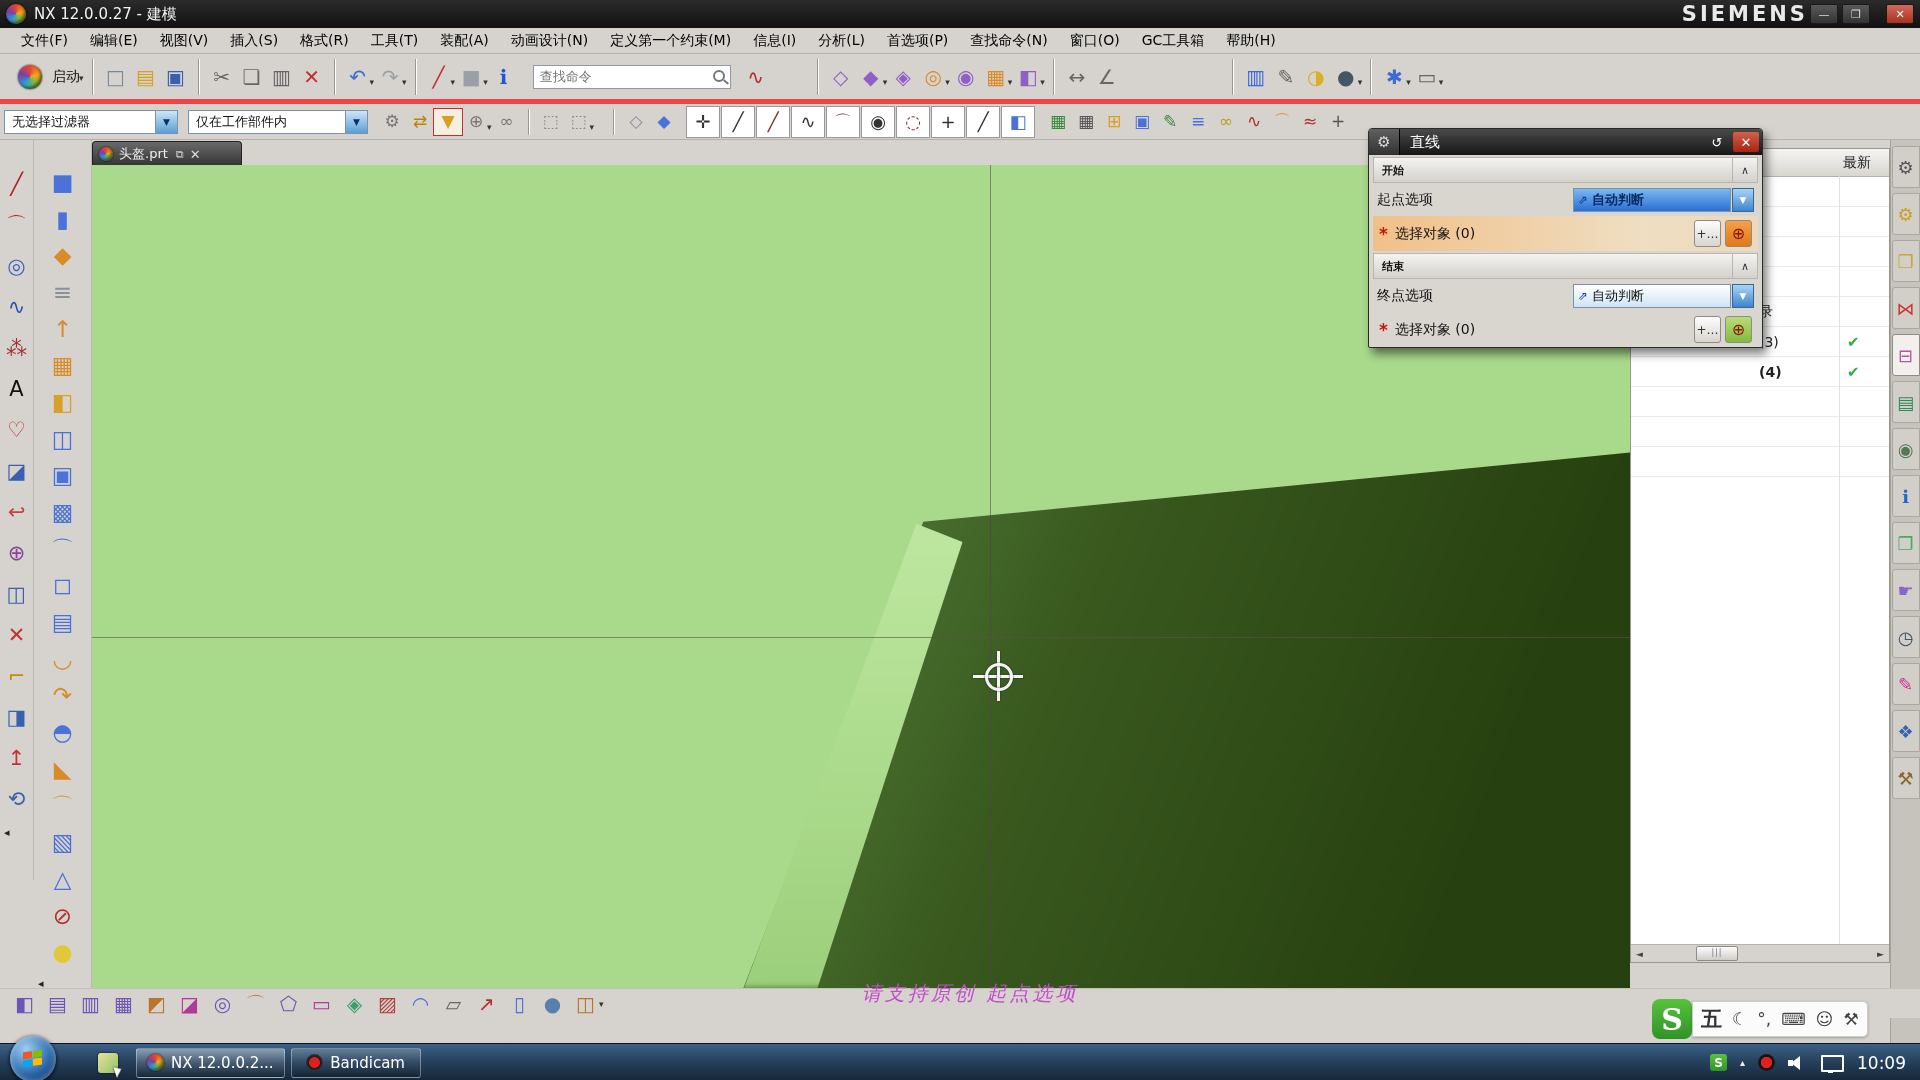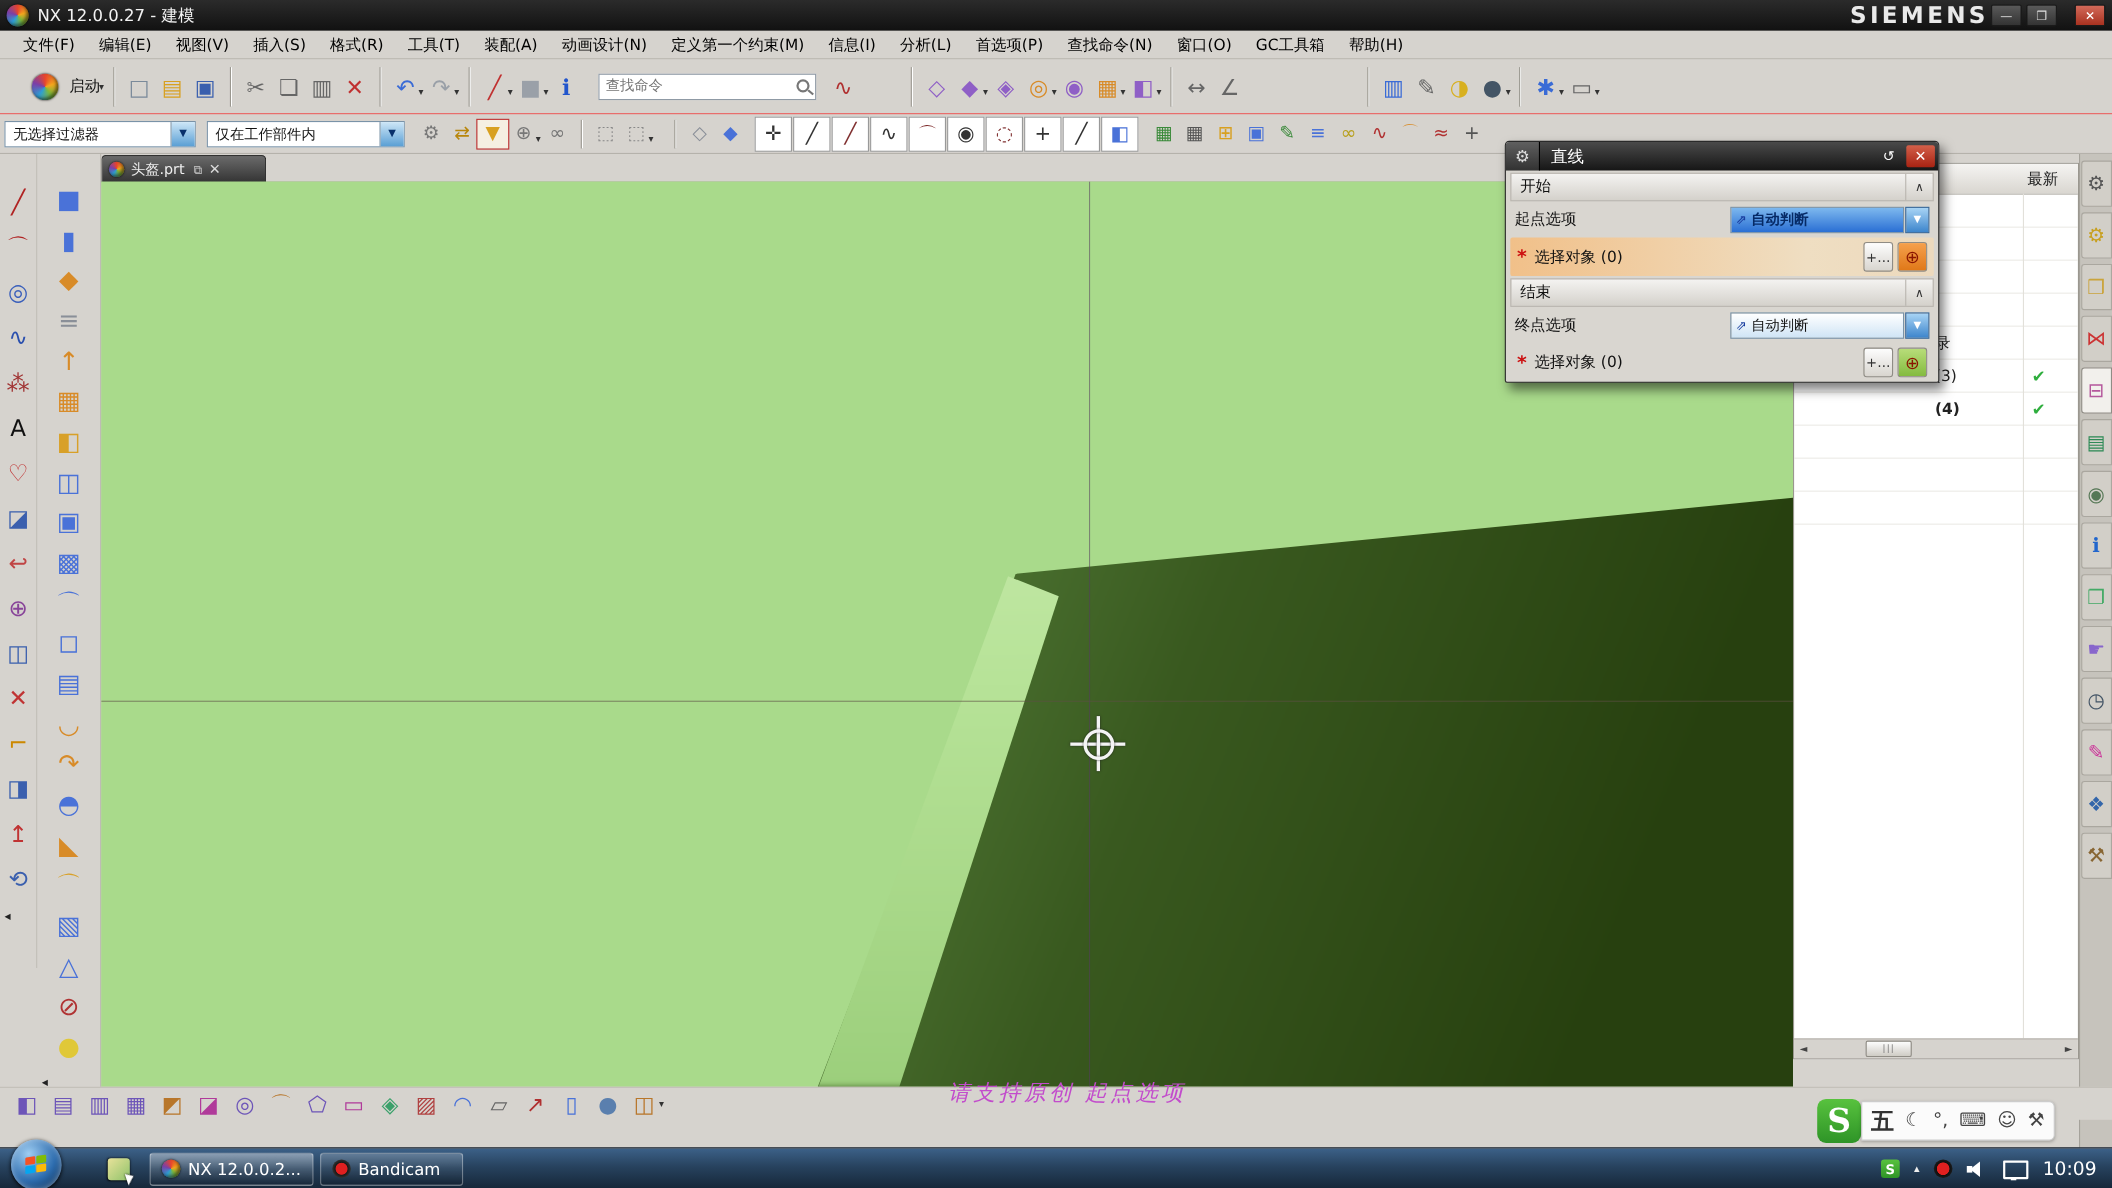--- a/index.html
+++ b/index.html
@@ -14,21 +14,21 @@
   .titlebar .brand{margin-left:auto;font-weight:bold;letter-spacing:3px;font-size:21px;color:#e9e9e9;}
   .winbtn{width:26px;height:18px;margin:0 2px;display:flex;align-items:center;justify-content:center;
     font-size:11px;color:#ddd;background:linear-gradient(#5a5a5a,#333);border:1px solid #1a1a1a;border-radius:2px;}
   .winbtn.close{background:linear-gradient(#d36a5a,#a8311f);color:#fff;margin-right:6px;margin-left:14px;}
   
   .menubar{position:absolute;left:0;top:28px;width:1920px;height:26px;background:#d6d3ce;border-bottom:1px solid #b5b2ab;
     display:flex;align-items:center;padding-left:10px;box-sizing:border-box;}
   .menu-item{padding:2px 11px;font-size:14px;color:#000;}
   
   .toolbar{position:absolute;left:0;width:1920px;background:#d6d3ce;display:flex;align-items:center;box-sizing:border-box;}
-  .t1{top:54px;height:50px;border-bottom:1px solid #ef4444;padding-left:23px;}
+  .t1{top:54px;height:50px;border-bottom:5px solid #ef4444;padding-left:12px;}
   .t2{top:104px;height:36px;border-bottom:1px solid #b5b2ab;padding-left:4px;}
   .icgroup{display:flex;align-items:center;}
   .ic{width:30px;height:32px;display:flex;align-items:center;justify-content:center;font-size:20px;line-height:1;}
   .t2 .ic{width:28px;height:26px;font-size:17px;}
   .caret{font-size:9px;color:#333;margin:10px 1px 0 -3px;}
   .vsep{width:1px;height:36px;background:#9a978f;border-right:1px solid #fff;margin:0 7px;}
   .t2 .vsep{height:26px;}
   .startbtn{display:flex;align-items:center;font-size:14px;}
   .startbtn .lbl{margin:0 2px 0 2px;}
   .searchbox{position:relative;margin-left:14px;}
@@ -119,21 +119,21 @@
     background:linear-gradient(#3c6188,#27425e 45%,#152638);border-top:1px solid #0a1523;display:flex;align-items:center;}
   .orb{width:46px;height:46px;border-radius:50%;margin:-8px 14px 0 10px;position:relative;
     background:radial-gradient(circle at 35% 28%,#9ecdf2,#2d6cae 55%,#0b2f57 90%);box-shadow:inset 0 0 6px rgba(255,255,255,.5),0 1px 4px #000;}
   .flag{position:absolute;left:13px;top:15px;display:grid;grid-template-columns:9px 9px;grid-template-rows:7px 7px;gap:1px;transform:skewY(-8deg);}
   .flag span{display:block;border-radius:1px;}
   .ql{position:relative;width:20px;height:20px;margin:0 18px 0 28px;border-radius:3px;
     background:linear-gradient(135deg,#e8e29a,#8fc36a);box-shadow:0 0 2px #000;}
   .ql::after{content:"";position:absolute;right:-4px;bottom:-4px;border-left:7px solid #fff;border-top:4px solid transparent;
     border-bottom:7px solid transparent;transform:rotate(-18deg);filter:drop-shadow(0 0 1px #000);}
   .task{height:30px;display:flex;align-items:center;gap:7px;color:#fff;font-size:15px;padding:0 10px;margin-right:6px;
-    border:1px solid rgba(255,255,255,.35);border-radius:3px;background:linear-gradient(rgba(255,255,255,.22),rgba(255,255,255,.06) 50%,rgba(0,0,0,.15));min-width:130px;box-sizing:border-box;}
+    border:1px solid rgba(255,255,255,.35);border-radius:3px;background:linear-gradient(rgba(255,255,255,.22),rgba(255,255,255,.06) 50%,rgba(0,0,0,.15));min-width:130px;box-sizing:border-box;justify-content:center;}
   .task[data-active="true"]{background:linear-gradient(rgba(255,255,255,.42),rgba(255,255,255,.15) 50%,rgba(0,0,0,.1));outline:none;}
   .task .nxlogo{margin:0;}
   .bandicon{width:17px;height:17px;border-radius:50%;background:radial-gradient(circle,#e02020 42%,#1a1a1a 48%,#333 70%,#111);}
   .tray{margin-left:auto;display:flex;align-items:center;gap:13px;padding-right:14px;color:#fff;}
   .strayicon{width:17px;height:17px;background:linear-gradient(#58c23e,#2e9427);border-radius:3px;color:#fff;font-size:12px;
     font-weight:bold;display:flex;align-items:center;justify-content:center;}
   .uparrow{font-size:10px;color:#eee;}
   .recdot{width:17px;height:17px;border-radius:50%;background:radial-gradient(circle,#e02020 45%,#101010 50%,#2a2a2a);}
   .spk{position:relative;width:20px;height:16px;}
   .spk::before{content:"";position:absolute;left:0;top:5px;width:5px;height:6px;background:#fff;}
@@ -146,21 +146,21 @@
     border-radius:4px 4px 2px 2px;box-shadow:4px 6px 10px rgba(0,0,0,.5);overflow:hidden;}
   .dlg-title{height:26px;background:linear-gradient(#4a4a4a,#161616);display:flex;align-items:center;color:#fff;}
   .dlg-gear{width:30px;height:100%;display:flex;align-items:center;justify-content:center;background:rgba(255,255,255,.12);
     border-right:1px solid #000;font-size:15px;color:#ddd;}
   .dlg-title .dtext{margin-left:10px;font-size:15px;}
   .dlg-tbtn{width:26px;height:20px;display:flex;align-items:center;justify-content:center;color:#fff;font-size:13px;margin-right:3px;border-radius:2px;}
   .dlg-tbtn.close{background:linear-gradient(#d3604a,#a82313);}
   .dlg-tbtn.reset{margin-left:auto;}
   .dlg-sec{margin:2px 4px 0 4px;height:26px;background:linear-gradient(#f4f3f1,#d4d1cb);border:1px solid #b8b5ae;
     display:flex;align-items:center;box-sizing:border-box;}
-  .dlg-sec .shead{font-weight:normal;font-size:14px;margin-left:8px;}
+  .dlg-sec .shead{font-weight:bold;font-size:11px;margin-left:8px;}
   .dlg-sec .chev{margin-left:auto;width:24px;height:100%;border-left:1px solid #b8b5ae;display:flex;align-items:center;justify-content:center;font-size:11px;color:#333;}
   .dlg-row{height:33px;display:flex;align-items:center;padding:0 8px;}
   .dlg-row .rlabel{font-size:14px;}
   .ddl{margin-left:auto;width:158px;height:24px;border:1px solid #7a93a8;display:flex;align-items:center;
     background:linear-gradient(#fff,#cfe4f5);font-size:13px;box-sizing:border-box;}
   .ddl.sel{background:linear-gradient(#7db8ee,#2a6fd4);color:#062a66;font-weight:bold;}
   .ddl .dicon{margin:0 4px;font-size:12px;color:#1a3fa0;}
   .ddl-arrow{width:22px;height:24px;margin-left:1px;background:linear-gradient(#a8d4f5,#3d85cc);border:1px solid #35679a;
     display:flex;align-items:center;justify-content:center;color:#fff;font-size:9px;box-sizing:border-box;}
   .objrow{height:35px;display:flex;align-items:center;padding:0 6px;margin:0 4px;border-radius:2px;}

